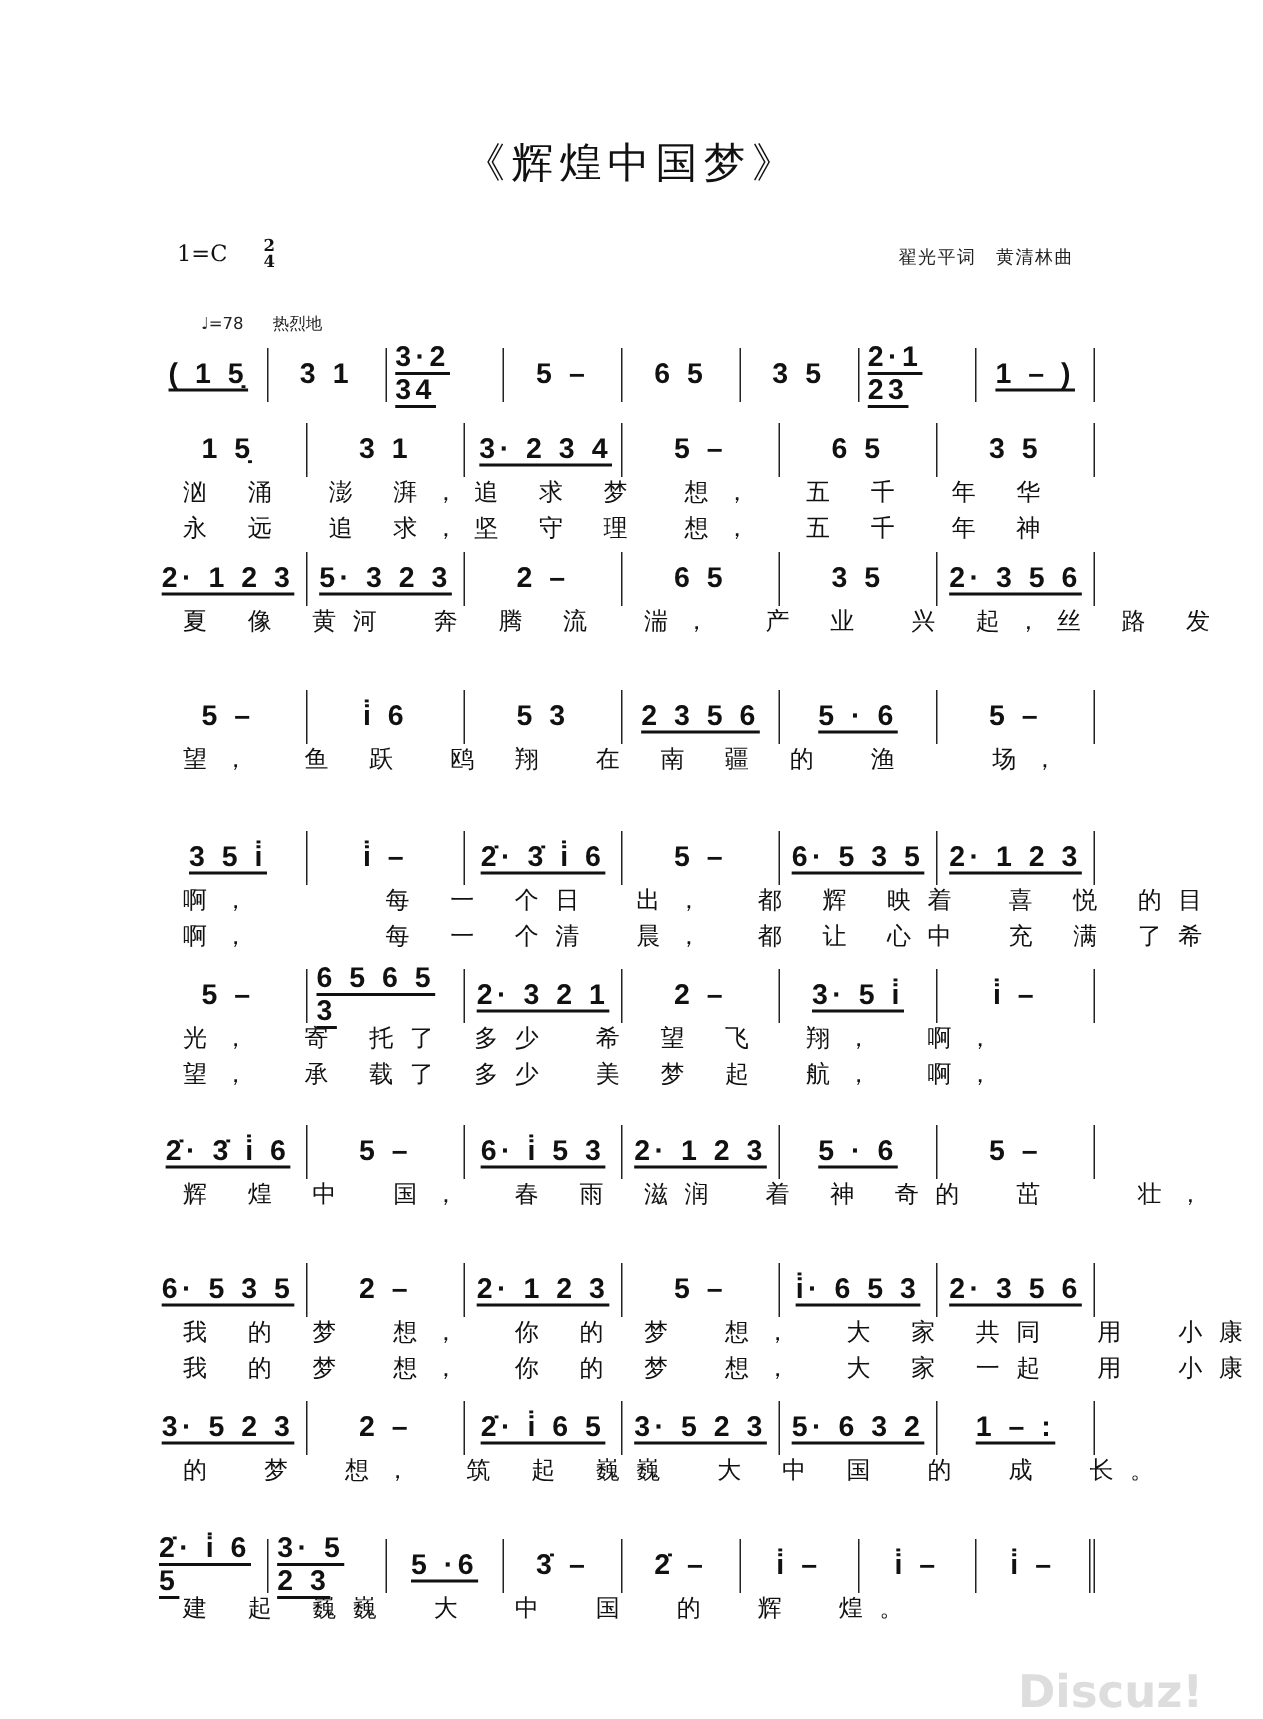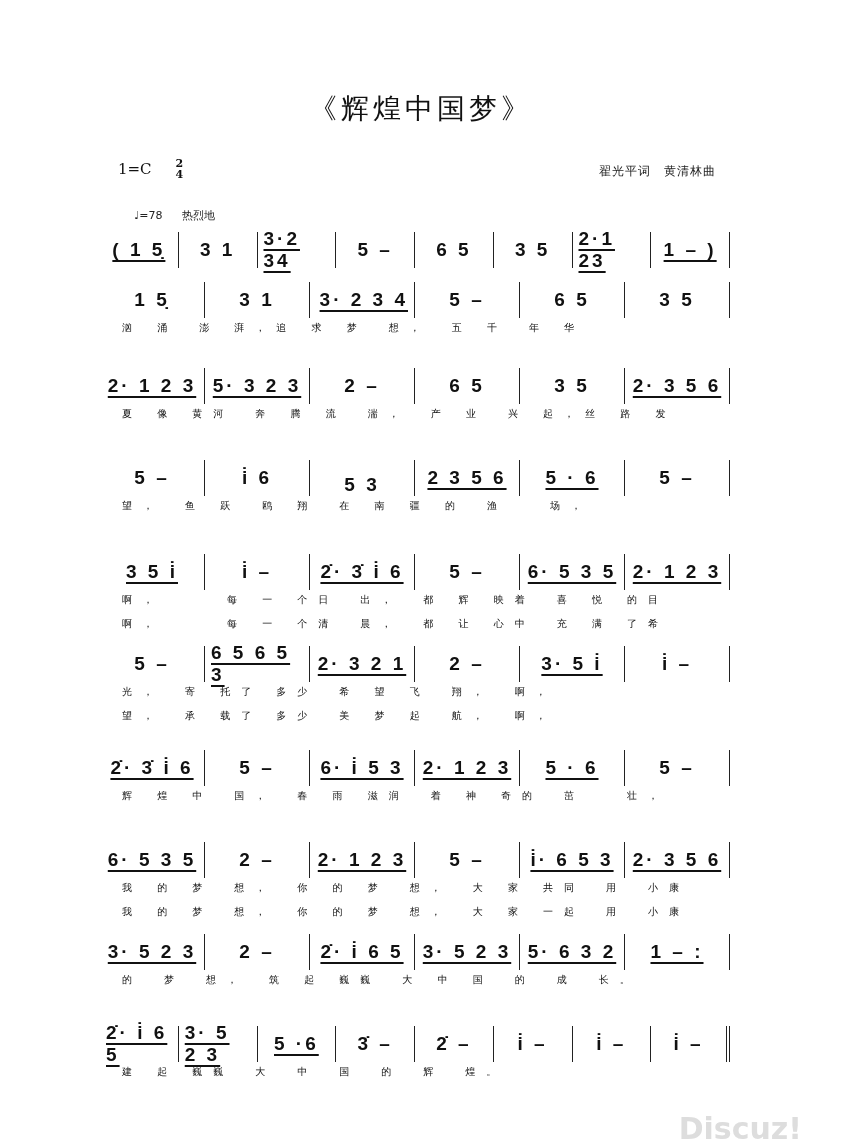--- a/index.html
+++ b/index.html
@@ -11,21 +11,21 @@
   .frac { display: inline-flex; flex-direction: column; align-items: center; font-weight: bold; font-size: 11px; line-height: 11px; }
   .credits { position: absolute; top: 163px; right: 126px; font-size: 12px; color: #222; letter-spacing: 1px; }
   .tempo { position: absolute; top: 208px; left: 106px; font-size: 11px; color: #222; margin-left: 28px; }
   .tempo span { margin-right: 16px; }
   .row { position: absolute; left: 100px; width: 630px; }
   .notes { position: relative; height: 32px; display: flex; align-items: center; }
   .bar { display: flex; align-items: center; justify-content: space-around; height: 36px; border-right: 1.5px solid #222; padding: 0 6px; box-sizing: border-box; }
   .bar.final { border-right: 4px double #222; }
   .n { font-weight: bold; font-size: 19px; font-family: "Liberation Sans", sans-serif; letter-spacing: 3px; border-bottom: 0; position: relative; }
   .n.u { text-decoration: underline; text-underline-offset: 4px; text-decoration-thickness: 1.5px; }
-  .lyr { display: flex; font-size: 10px; line-height: 24px; white-space: pre; letter-spacing: 11px; padding-left: 22px; }
+  .lyr { display: flex; font-size: 16px; line-height: 24px; white-space: pre; letter-spacing: 11px; padding-left: 22px; }
   .wm { position: absolute; right: 40px; bottom: 0; font-size: 30px; font-weight: bold; color: #ddd; }
 </style>
 </head>
 <body>
 
 <div class="title">《辉煌中国梦》</div>
 <div class="key">
   <span>1=C</span>
   <span class="frac">
     <span>2</span>
@@ -82,20 +82,21 @@
           <span class="n">5 –</span>
         </div>
         <div class="bar" style="width: 105px;">
           <span class="n">6 5</span>
         </div>
         <div class="bar" style="width: 105px;">
           <span class="n">3 5</span>
         </div>
       </div>
       <div class="lyr">汹 涌　澎 湃，追 求 梦　想，　五 千　年 华</div>
+      <div class="lyr">永 远　追 求，坚 守 理　想，　五 千　年 神</div>
     </div>
     <div class="row" style="top: 370px;">
       <div class="notes">
         <div class="bar" style="width: 105px;">
           <span class="n u">2· 1 2 3</span>
         </div>
         <div class="bar" style="width: 105px;">
           <span class="n u">5· 3 2 3</span>
         </div>
         <div class="bar" style="width: 105px;">
@@ -114,21 +115,21 @@
       <div class="lyr">夏 像 黄河　奔 腾 流　湍，　产 业　兴 起，丝 路 发</div>
     </div>
     <div class="row" style="top: 462px;">
       <div class="notes">
         <div class="bar" style="width: 105px;">
           <span class="n">5 –</span>
         </div>
         <div class="bar" style="width: 105px;">
           <span class="n">i̇ 6</span>
         </div>
-        <div class="bar" style="width: 105px; align-items: flex-end;">
+        <div class="bar" style="width: 105px;">
           <span class="n">5 3</span>
         </div>
         <div class="bar" style="width: 105px;">
           <span class="n u">2 3 5 6</span>
         </div>
         <div class="bar" style="width: 105px;">
           <span class="n u">5 · 6</span>
         </div>
         <div class="bar" style="width: 105px;">
           <span class="n">5 –</span>

